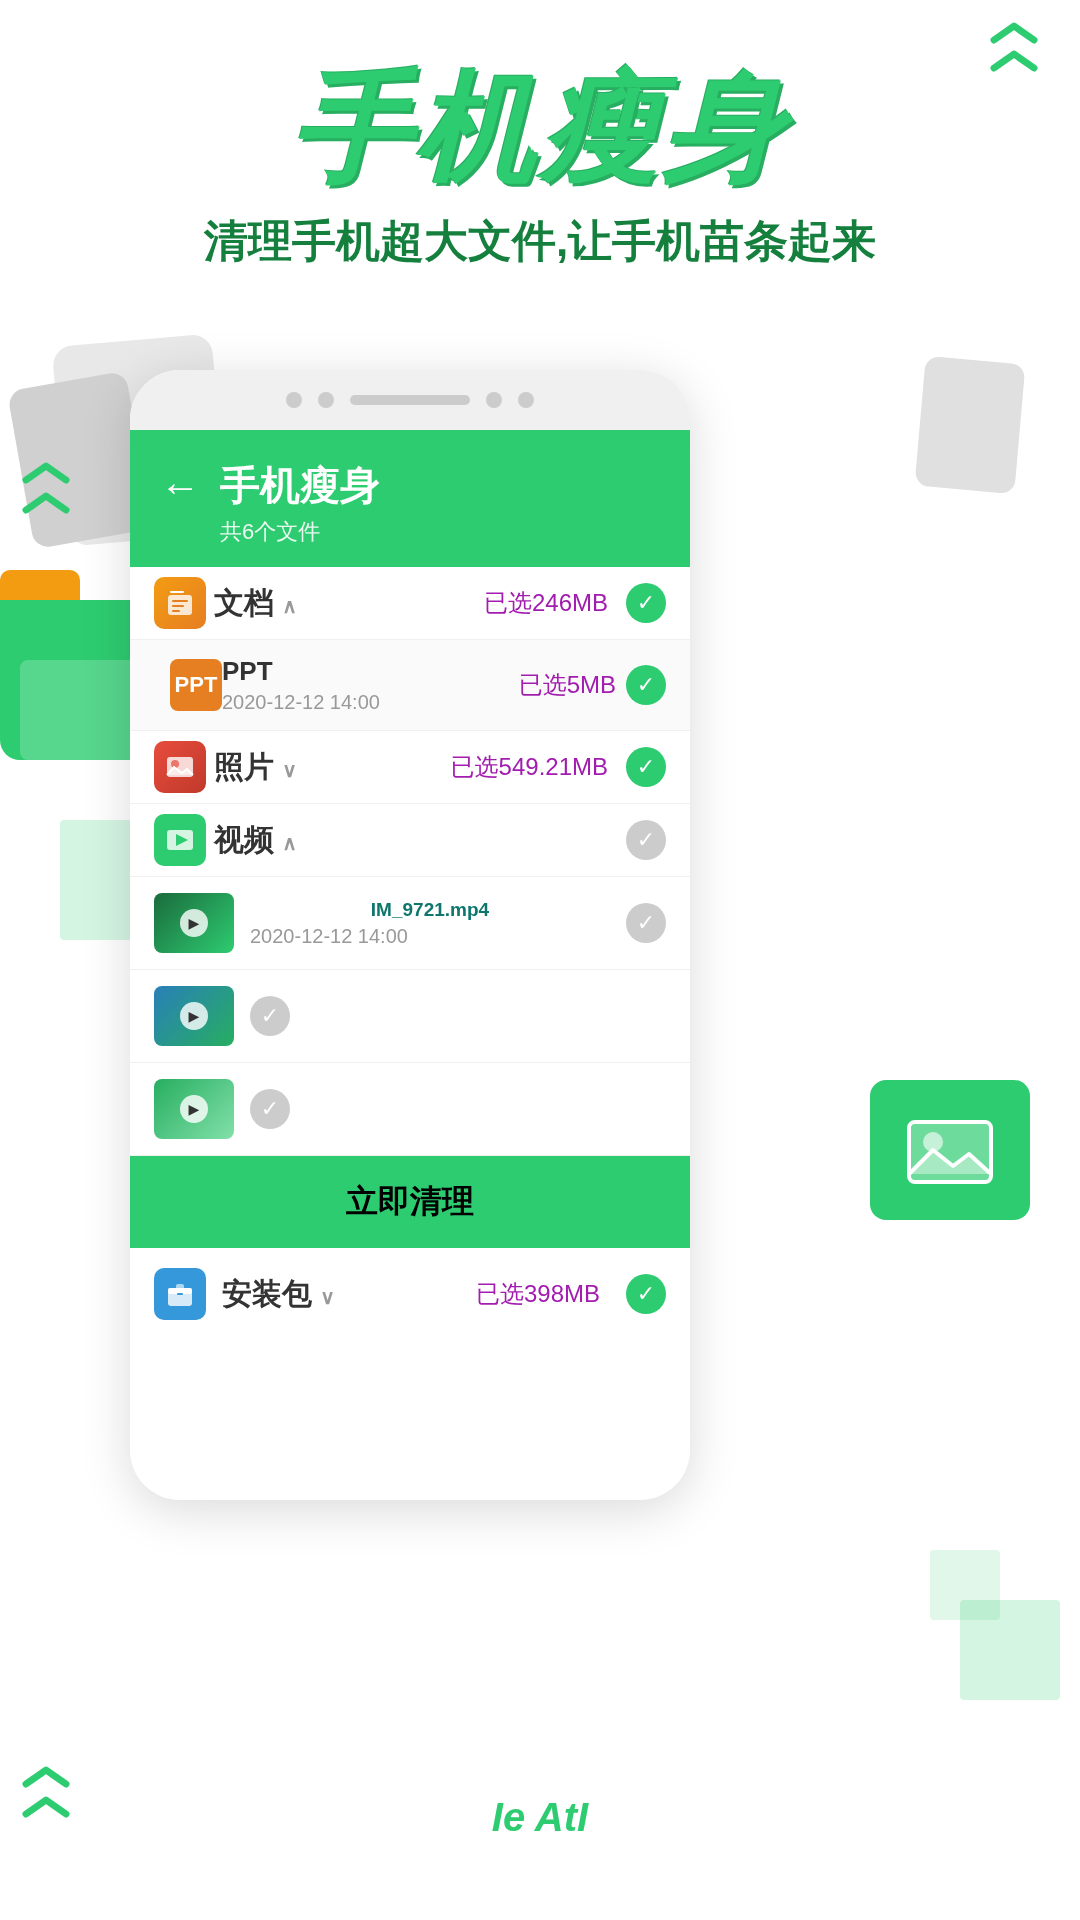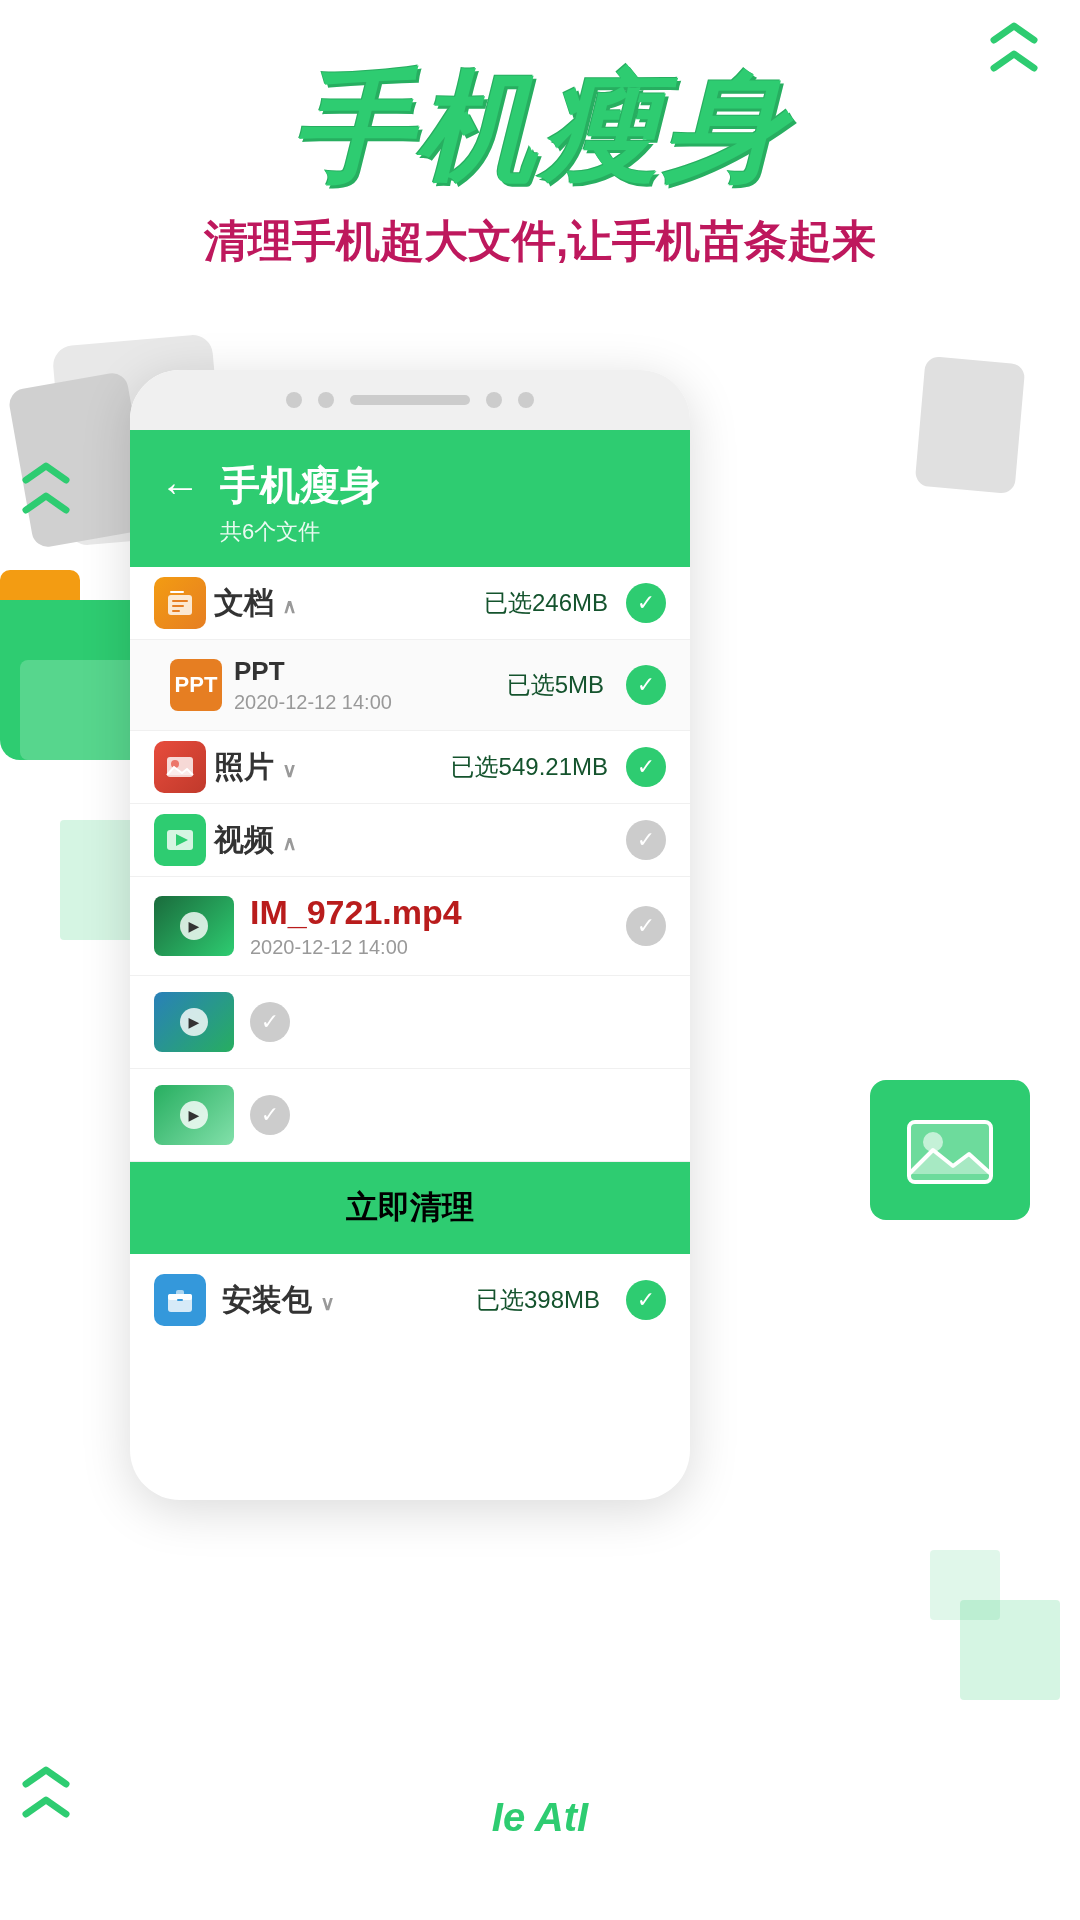--- a/index.html
+++ b/index.html
@@ -63,21 +63,21 @@
       color: #2ecc71;
       letter-spacing: 4px;
       text-shadow: 3px 3px 0 #27ae60, -1px -1px 0 #27ae60;
       font-style: italic;
       line-height: 1.1;
     }
 
     .subtitle {
       font-size: 44px;
       font-weight: 700;
-      color: #be185d;
+      color: #15803d;
       margin-top: 20px;
     }
 
     
     .phone-container {
       position: absolute;
       top: 370px;
       left: 130px;
       width: 560px;
       height: 1130px;
@@ -182,21 +182,21 @@
 
     .category-name {
       font-size: 30px;
       font-weight: 600;
       color: #333;
       flex: 1;
     }
 
     .category-size {
       font-size: 24px;
-      color: #14532d;
+      color: #a21caf;
       margin-right: 10px;
     }
 
     .check-icon-green {
       width: 40px;
       height: 40px;
       border-radius: 50%;
       background: #2ecc71;
       display: flex;
       align-items: center;
@@ -215,21 +215,21 @@
       justify-content: center;
       color: white;
       font-size: 22px;
     }
 
     
     .sub-item {
       display: flex;
       align-items: center;
       padding: 16px 24px 16px 40px;
-      gap: 12px;
+      gap: 0;
       background: #fafafa;
       border-top: 1px solid #f0f0f0;
     }
 
     .sub-item-icon {
       width: 52px;
       height: 52px;
       background: #e67e22;
       border-radius: 8px;
       display: flex;
@@ -300,23 +300,24 @@
       justify-content: center;
       font-size: 14px;
       color: #333;
     }
 
     .video-info {
       flex: 1;
     }
 
     .video-name {
-      font-size: 34px;
+      font-size: 19px;
       font-weight: 600;
-      color: #b91c1c;
+      color: #0f766e;
+      text-align: center;
     }
 
     .video-date {
       font-size: 20px;
       color: #999;
       margin-top: 4px;
     }
 
     
     .clean-button {

